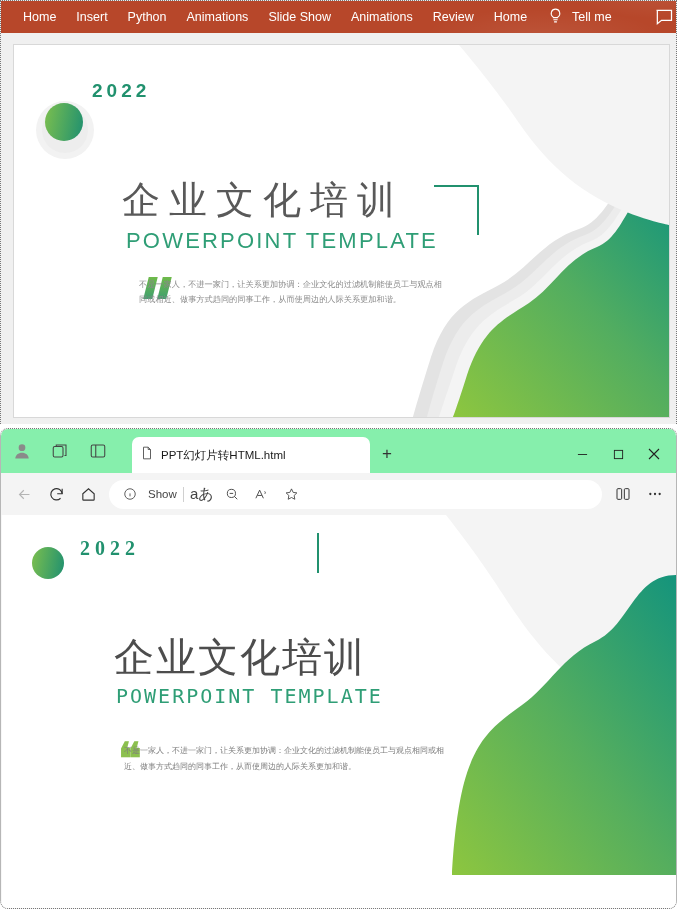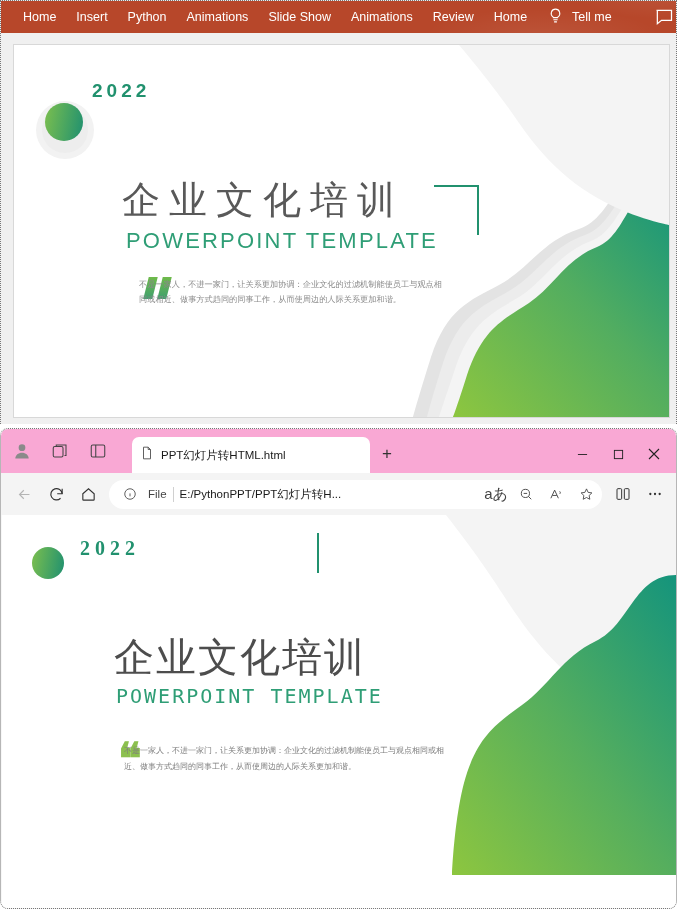--- a/index.html
+++ b/index.html
@@ -85,21 +85,21 @@
 
   
   #browser-window {
     position: absolute; left: 0; top: 428px; width: 677px; height: 481px;
     background: #f7f7f7;
     border: 1px dotted #777; border-radius: 8px;
     overflow: hidden;
   }
   #tabstrip {
     position: absolute; left: 0; top: 0; width: 677px; height: 44px;
-    background: #f9a8d4; display: flex; align-items: flex-end;
+    background: #86efac; display: flex; align-items: flex-end;
   }
   #tabstrip-left { display: flex; align-items: center; height: 44px; padding-left: 8px; gap: 12px; }
   .tabstrip-btn { width: 26px; height: 26px; display: flex; align-items: center; justify-content: center; border-radius: 4px; }
   #browser-tab {
     position: absolute; left: 131px; bottom: 0; width: 238px; height: 36px;
     background: #ffffff; border-radius: 7px 7px 0 0;
     display: flex; align-items: center; padding: 0 8px; gap: 7px;
   }
   #tab-title { font-size: 11.5px; color: #1a1a1a; flex: 1; white-space: nowrap; overflow: hidden; text-overflow: ellipsis;}
   #tab-close { width: 18px; height: 18px; display: flex; align-items: center; justify-content: center; color: #444; font-size: 13px; }
@@ -301,23 +301,22 @@
         </svg>
     </div>
 
     <div id="omnibox">
       <span class="omni-icon">
         <svg width="14" height="14" viewBox="0 0 24 24" fill="none" stroke="#555" stroke-width="1.6">
             <circle cx="12" cy="12" r="9"></circle>
             <path d="M12 11v5M12 8h.01"></path>
           </svg>
       </span>
-      <span id="omnibox-scheme">File</span>
+      <span id="omnibox-scheme">Show</span>
       <span id="omnibox-sep"></span>
-      <span id="omnibox-url">E:/PythonPPT/PPT幻灯片转H...</span>
       <span class="omni-icon" style="font-size:15px;">aあ</span>
       <span class="omni-icon">
         <svg width="14" height="14" viewBox="0 0 24 24" fill="none" stroke="#444" stroke-width="1.6">
             <circle cx="11" cy="11" r="7"></circle>
             <path d="M8 11h6M16 16l5 5"></path>
           </svg>
       </span>
       <span class="omni-icon">
         <svg width="15" height="15" viewBox="0 0 24 24" fill="none" stroke="#444" stroke-width="1.5">
             <path d="M3 18L9 5l6 13M5.5 13.5h7"></path>

